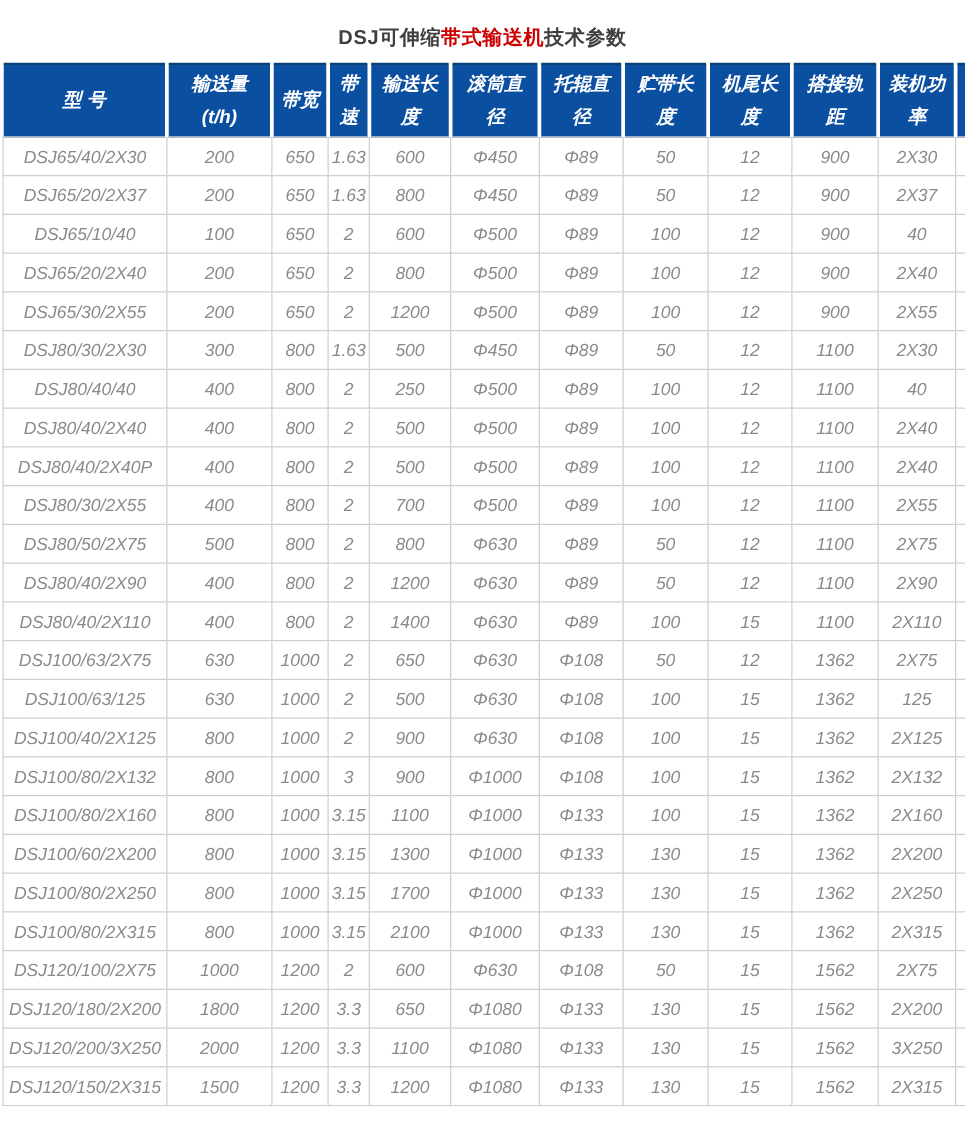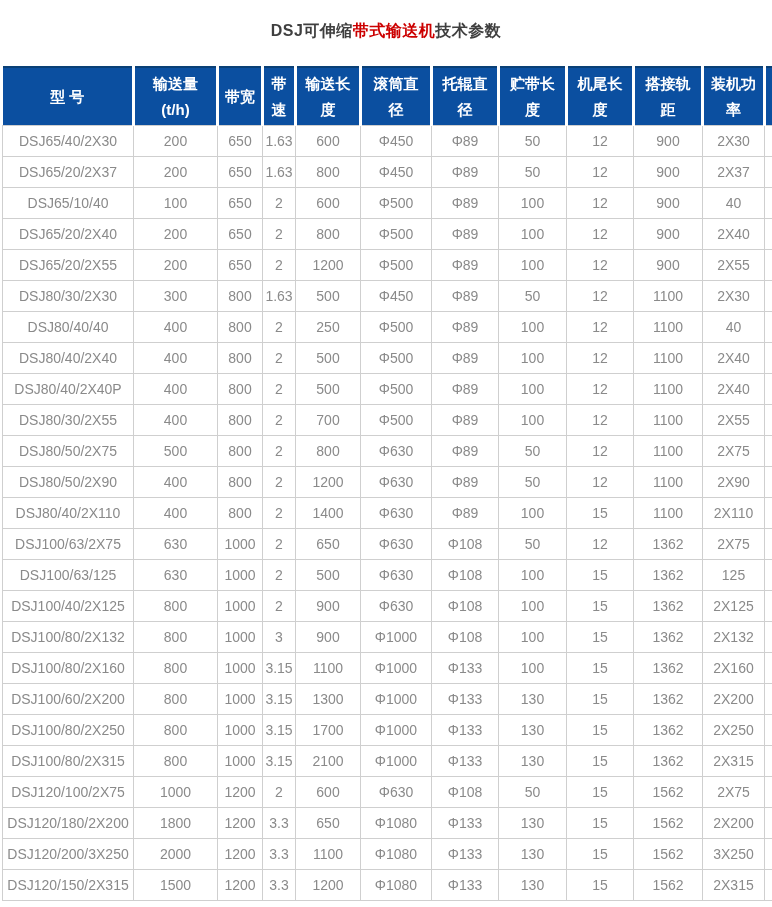--- a/index.html
+++ b/index.html
@@ -20,23 +20,24 @@
     padding-top: 20px;
     text-align: center;
     font-size: 16px;
     font-weight: bold;
     color: #3f3f3f;
     line-height: 22px;
     letter-spacing: 0.5px;
   }
   .title .hl { color: #cc0000; }
   .table-wrap {
-    margin-top: 24px;
+    margin-top: 8px;
     width: 772px;
     overflow: hidden;
+    font-style: italic;
   }
   table.spec {
     border-collapse: collapse;
     table-layout: fixed;
     margin-left: 2px;
     width: 798px;
   }
   col.c0  { width: 131px; }
   col.c1  { width: 84px; }
   col.c2  { width: 45px; }
@@ -197,21 +198,21 @@
             <td>800</td>
             <td>Φ500</td>
             <td>Φ89</td>
             <td>100</td>
             <td>12</td>
             <td>900</td>
             <td>2X40</td>
             <td></td>
           </tr>
           <tr>
-            <td>DSJ65/20/2X55</td>
+            <td>DSJ65/30/2X55</td>
             <td>200</td>
             <td>650</td>
             <td>2</td>
             <td>1200</td>
             <td>Φ500</td>
             <td>Φ89</td>
             <td>100</td>
             <td>12</td>
             <td>900</td>
             <td>2X55</td>
@@ -295,21 +296,21 @@
             <td>800</td>
             <td>Φ630</td>
             <td>Φ89</td>
             <td>50</td>
             <td>12</td>
             <td>1100</td>
             <td>2X75</td>
             <td></td>
           </tr>
           <tr>
-            <td>DSJ80/50/2X90</td>
+            <td>DSJ80/40/2X90</td>
             <td>400</td>
             <td>800</td>
             <td>2</td>
             <td>1200</td>
             <td>Φ630</td>
             <td>Φ89</td>
             <td>50</td>
             <td>12</td>
             <td>1100</td>
             <td>2X90</td>

